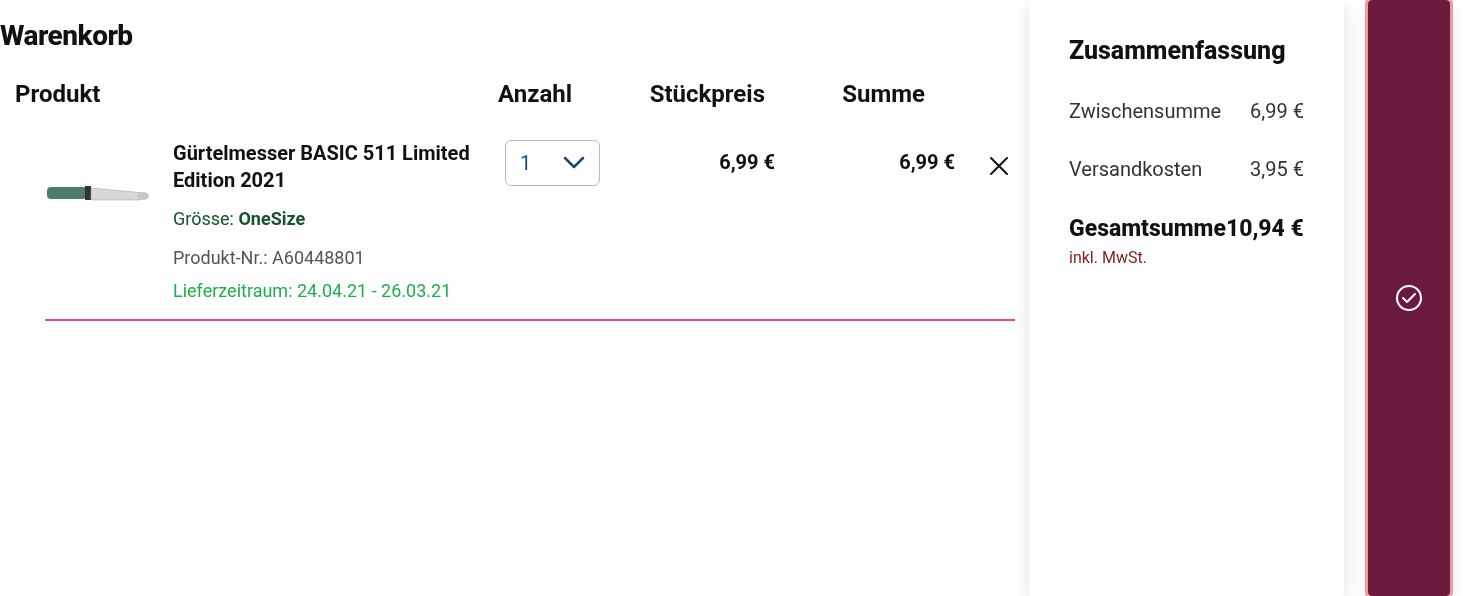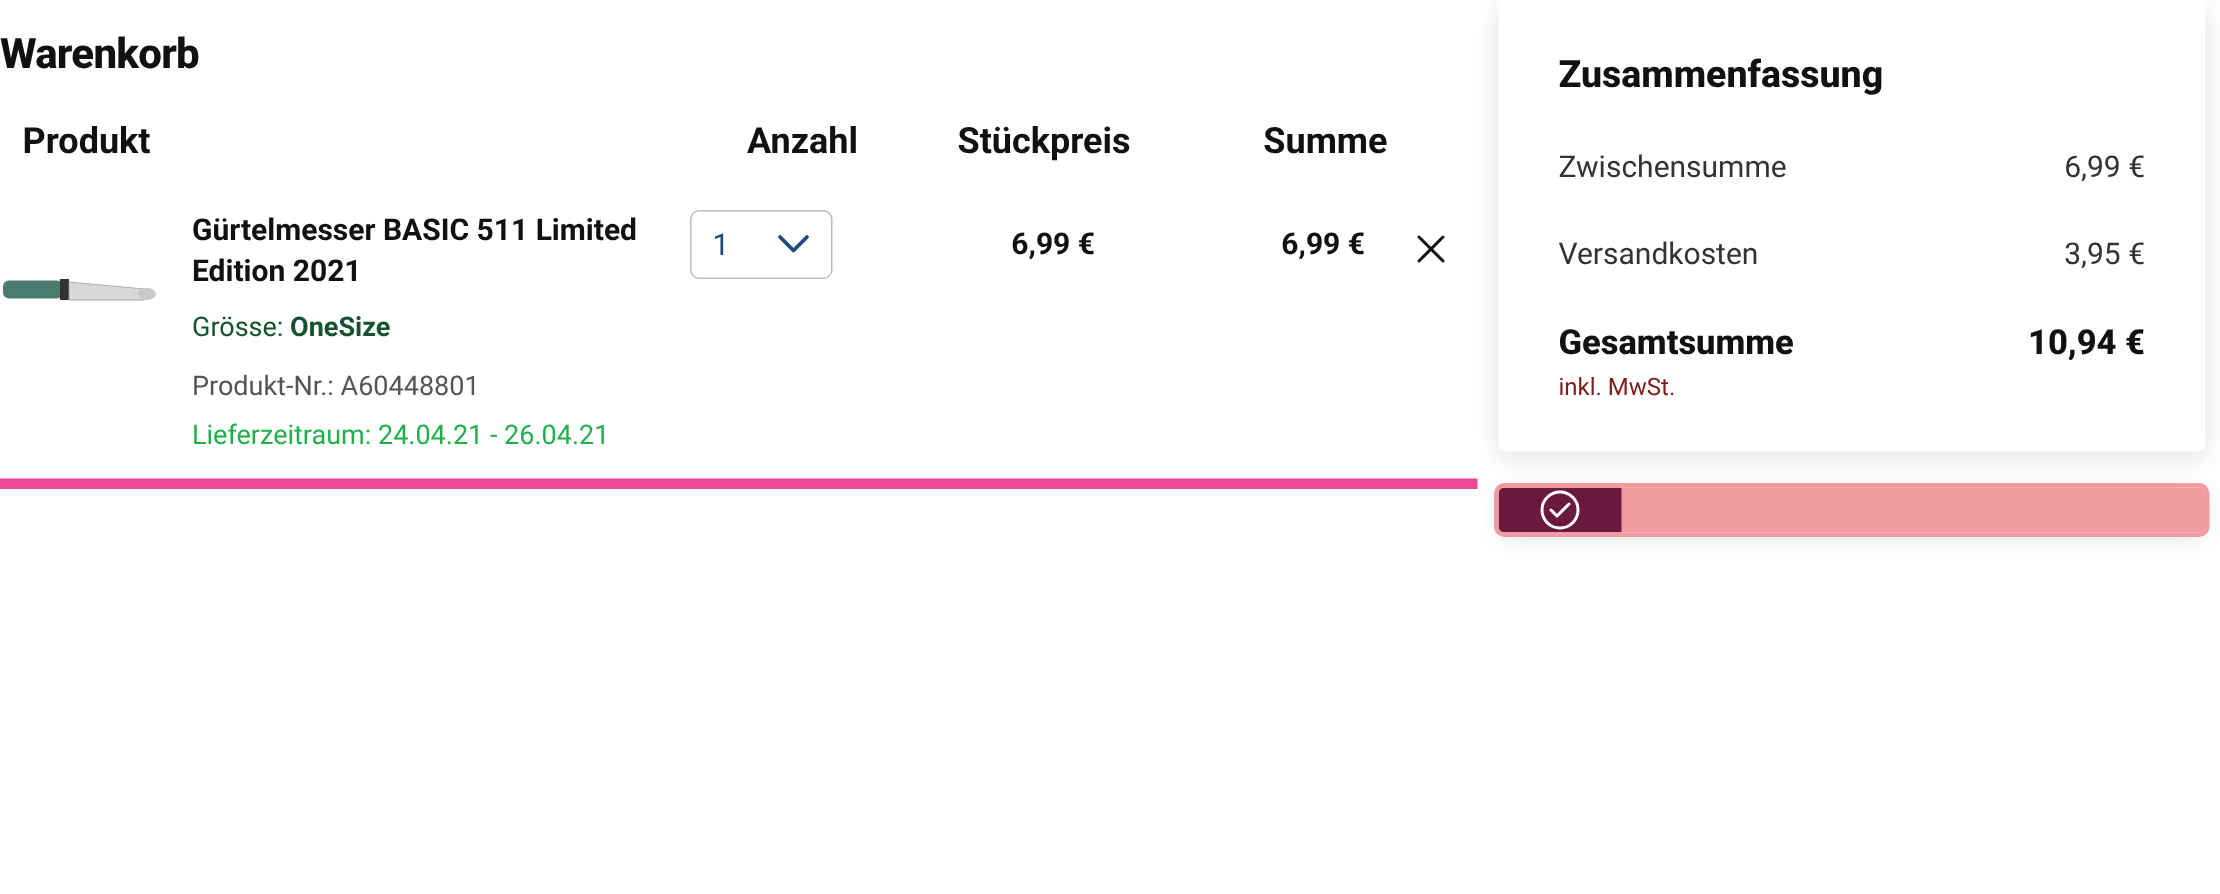--- a/index.html
+++ b/index.html
@@ -30,28 +30,29 @@
       display: grid;
       grid-template-columns: 460px 120px 170px 170px 50px;
       align-items: center;
       font-size: 24px;
       font-weight: 700;
       padding-bottom: 18px;
       padding-left: 15px;
     }
     .col-product { text-align: left; }
     .col-qty { text-align: center; }
-    .col-unit { text-align: center; margin-left: 32px; }
+    .col-unit { text-align: right; margin-left: 32px; }
     .col-sum { text-align: right; padding-right: 10px;}
     .cart-row {
       display: grid;
       grid-template-columns: 460px 120px 170px 170px 50px;
       align-items: flex-start;
       padding: 14px 0 18px 0;
-      border-bottom: 7px solid #ec4899;
+      border-bottom: 2px solid #ec4899;
+      margin-left: 45px;
     }
     .product-cell {
       display: flex;
       gap: 18px;
     }
     .product-image {
       width: 110px;
       height: 70px;
       display: flex;
       align-items: center;
@@ -117,21 +118,21 @@
       background: none;
       border: none;
       cursor: pointer;
       padding: 4px;
     }
     
     .sidebar {
       width: 492px;
       padding: 0 10px 0 4px;
       display: flex;
-      flex-direction: column;
+      flex-direction: row;
       gap: 24px;
     }
     .summary-card {
       background: #fff;
       border-radius: 4px;
       box-shadow: 0 4px 18px rgba(0,0,0,0.12);
       padding: 36px 40px 34px 40px;
     }
     .summary-title {
       font-size: 25px;
@@ -213,21 +214,21 @@
         <div class="product-info">
           <div class="p-name">Gürtelmesser BASIC 511 Limited Edition 2021</div>
           <div class="p-size">
             <span>Grösse:</span>
             <b>OneSize</b>
           </div>
           <div class="p-sku">
             <span>Produkt-Nr.:</span>
             <span>A60448801</span>
           </div>
-          <div class="p-delivery">Lieferzeitraum: 24.04.21 - 26.04.21</div>
+          <div class="p-delivery">Lieferzeitraum: 24.04.21 - 26.03.21</div>
         </div>
       </div>
 
       <div>
         <div class="qty-select">
           <span>1</span>
           <svg width="22" height="14" viewBox="0 0 22 14">
             <path d="M2 2 L11 11 L20 2" stroke="#1a4b78" stroke-width="2.5" fill="none" stroke-linecap="round" stroke-linejoin="round"></path>
           </svg>
         </div>

